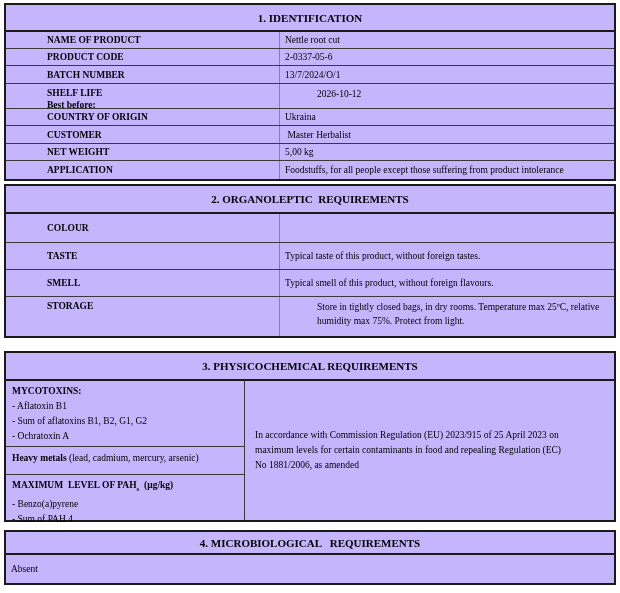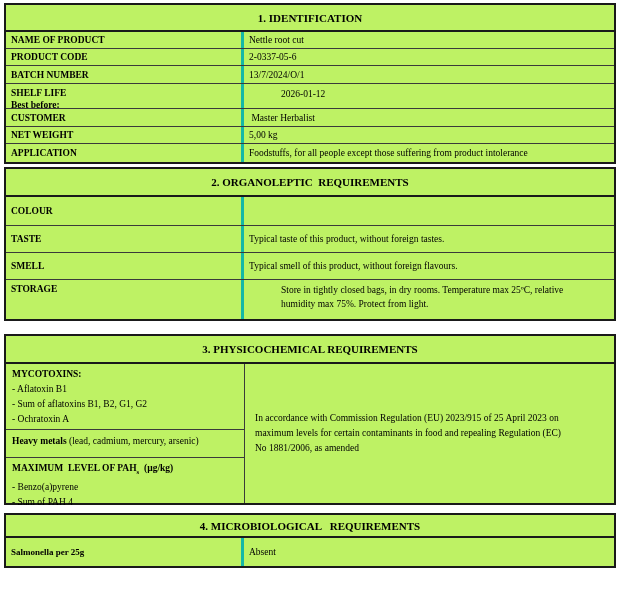--- a/index.html
+++ b/index.html
@@ -4,39 +4,39 @@
 <style>
   html,body{margin:0;padding:0;background:#ffffff;}
   body{
     width:620px;height:593px;overflow:hidden;
     font-family:"Liberation Serif","DejaVu Serif",serif;
     color:#000;
   }
   .doc{padding:3px 4px 0 4px;}
   .tbl{
     width:612px;box-sizing:border-box;
-    border:2px solid #1a1a1a;background:#bef264;
+    border:2px solid #1a1a1a;background:#c4b5fd;
   }
   .tbl-title{
     box-sizing:border-box;
     display:flex;align-items:center;justify-content:center;
     font-weight:bold;font-size:11px;white-space:pre;
     border-bottom:2px solid #1a1a1a;
   }
   .row{
     box-sizing:border-box;display:flex;align-items:center;
     border-bottom:1px solid #3a3a3a;
   }
   .row:last-child{border-bottom:none;}
   .row.top{align-items:flex-start;gap:32px;}
   .lbl,.val{
     box-sizing:border-box;font-size:9.5px;white-space:pre-wrap;
     padding:2px 5px;line-height:12px;
   }
-  .lbl{width:238px;font-weight:bold;border-right:3px solid #14b8a6;align-self:stretch;display:flex;align-items:center;}
+  .lbl{width:238px;font-weight:bold;border-right:1px solid #14b8a6;align-self:stretch;display:flex;align-items:center;margin-left:36px;}
   .row.top .lbl,.row.top .val{align-items:flex-start;display:flex;padding-top:3px;}
   .val{flex:1;line-height:14px;}
   
   .th27{height:27px}.th28{height:28px}.th23{height:23px}
   .h17{height:17px}.h18{height:18px}.h25{height:25px}
   .h29{height:29px}.h27{height:27px}.h39{height:39px}
   .h66{height:66px}.h28{height:28px}.h45{height:45px}
   .mt3{margin-top:3px}.mt4{margin-top:13px}.mt8{margin-top:8px}
   
   .t3-body{display:flex;}
@@ -68,21 +68,25 @@
       <div class="lbl">PRODUCT CODE</div>
       <div class="val">2-0337-05-6</div>
     </div>
     <div class="row h18">
       <div class="lbl">BATCH NUMBER</div>
       <div class="val">13/7/2024/O/1</div>
     </div>
     <div class="row h25 top">
       <div class="lbl">SHELF LIFE
 Best before:</div>
-      <div class="val">2026-01-12</div>
+      <div class="val">2026-10-12</div>
+    </div>
+    <div class="row h17">
+      <div class="lbl">COUNTRY OF ORIGIN</div>
+      <div class="val">Ukraina</div>
     </div>
     <div class="row h18">
       <div class="lbl">CUSTOMER</div>
       <div class="val"> Master Herbalist</div>
     </div>
     <div class="row h17">
       <div class="lbl">NET WEIGHT</div>
       <div class="val">5,00 kg</div>
     </div>
     <div class="row h18">
@@ -132,18 +136,17 @@
       </div>
       <div class="t3-right">In accordance with Commission Regulation (EU) 2023/915 of 25 April 2023 on
 maximum levels for certain contaminants in food and repealing Regulation (EC)
 No 1881/2006, as amended</div>
     </div>
   </section>
 
   <section class="tbl mt8">
     <div class="tbl-title th23">4. MICROBIOLOGICAL   REQUIREMENTS</div>
     <div class="row h28">
-      <div class="lbl" style="font-size:9px;">Salmonella per 25g</div>
       <div class="val">Absent</div>
     </div>
   </section>
 
 </div>
 
 </body></html>

